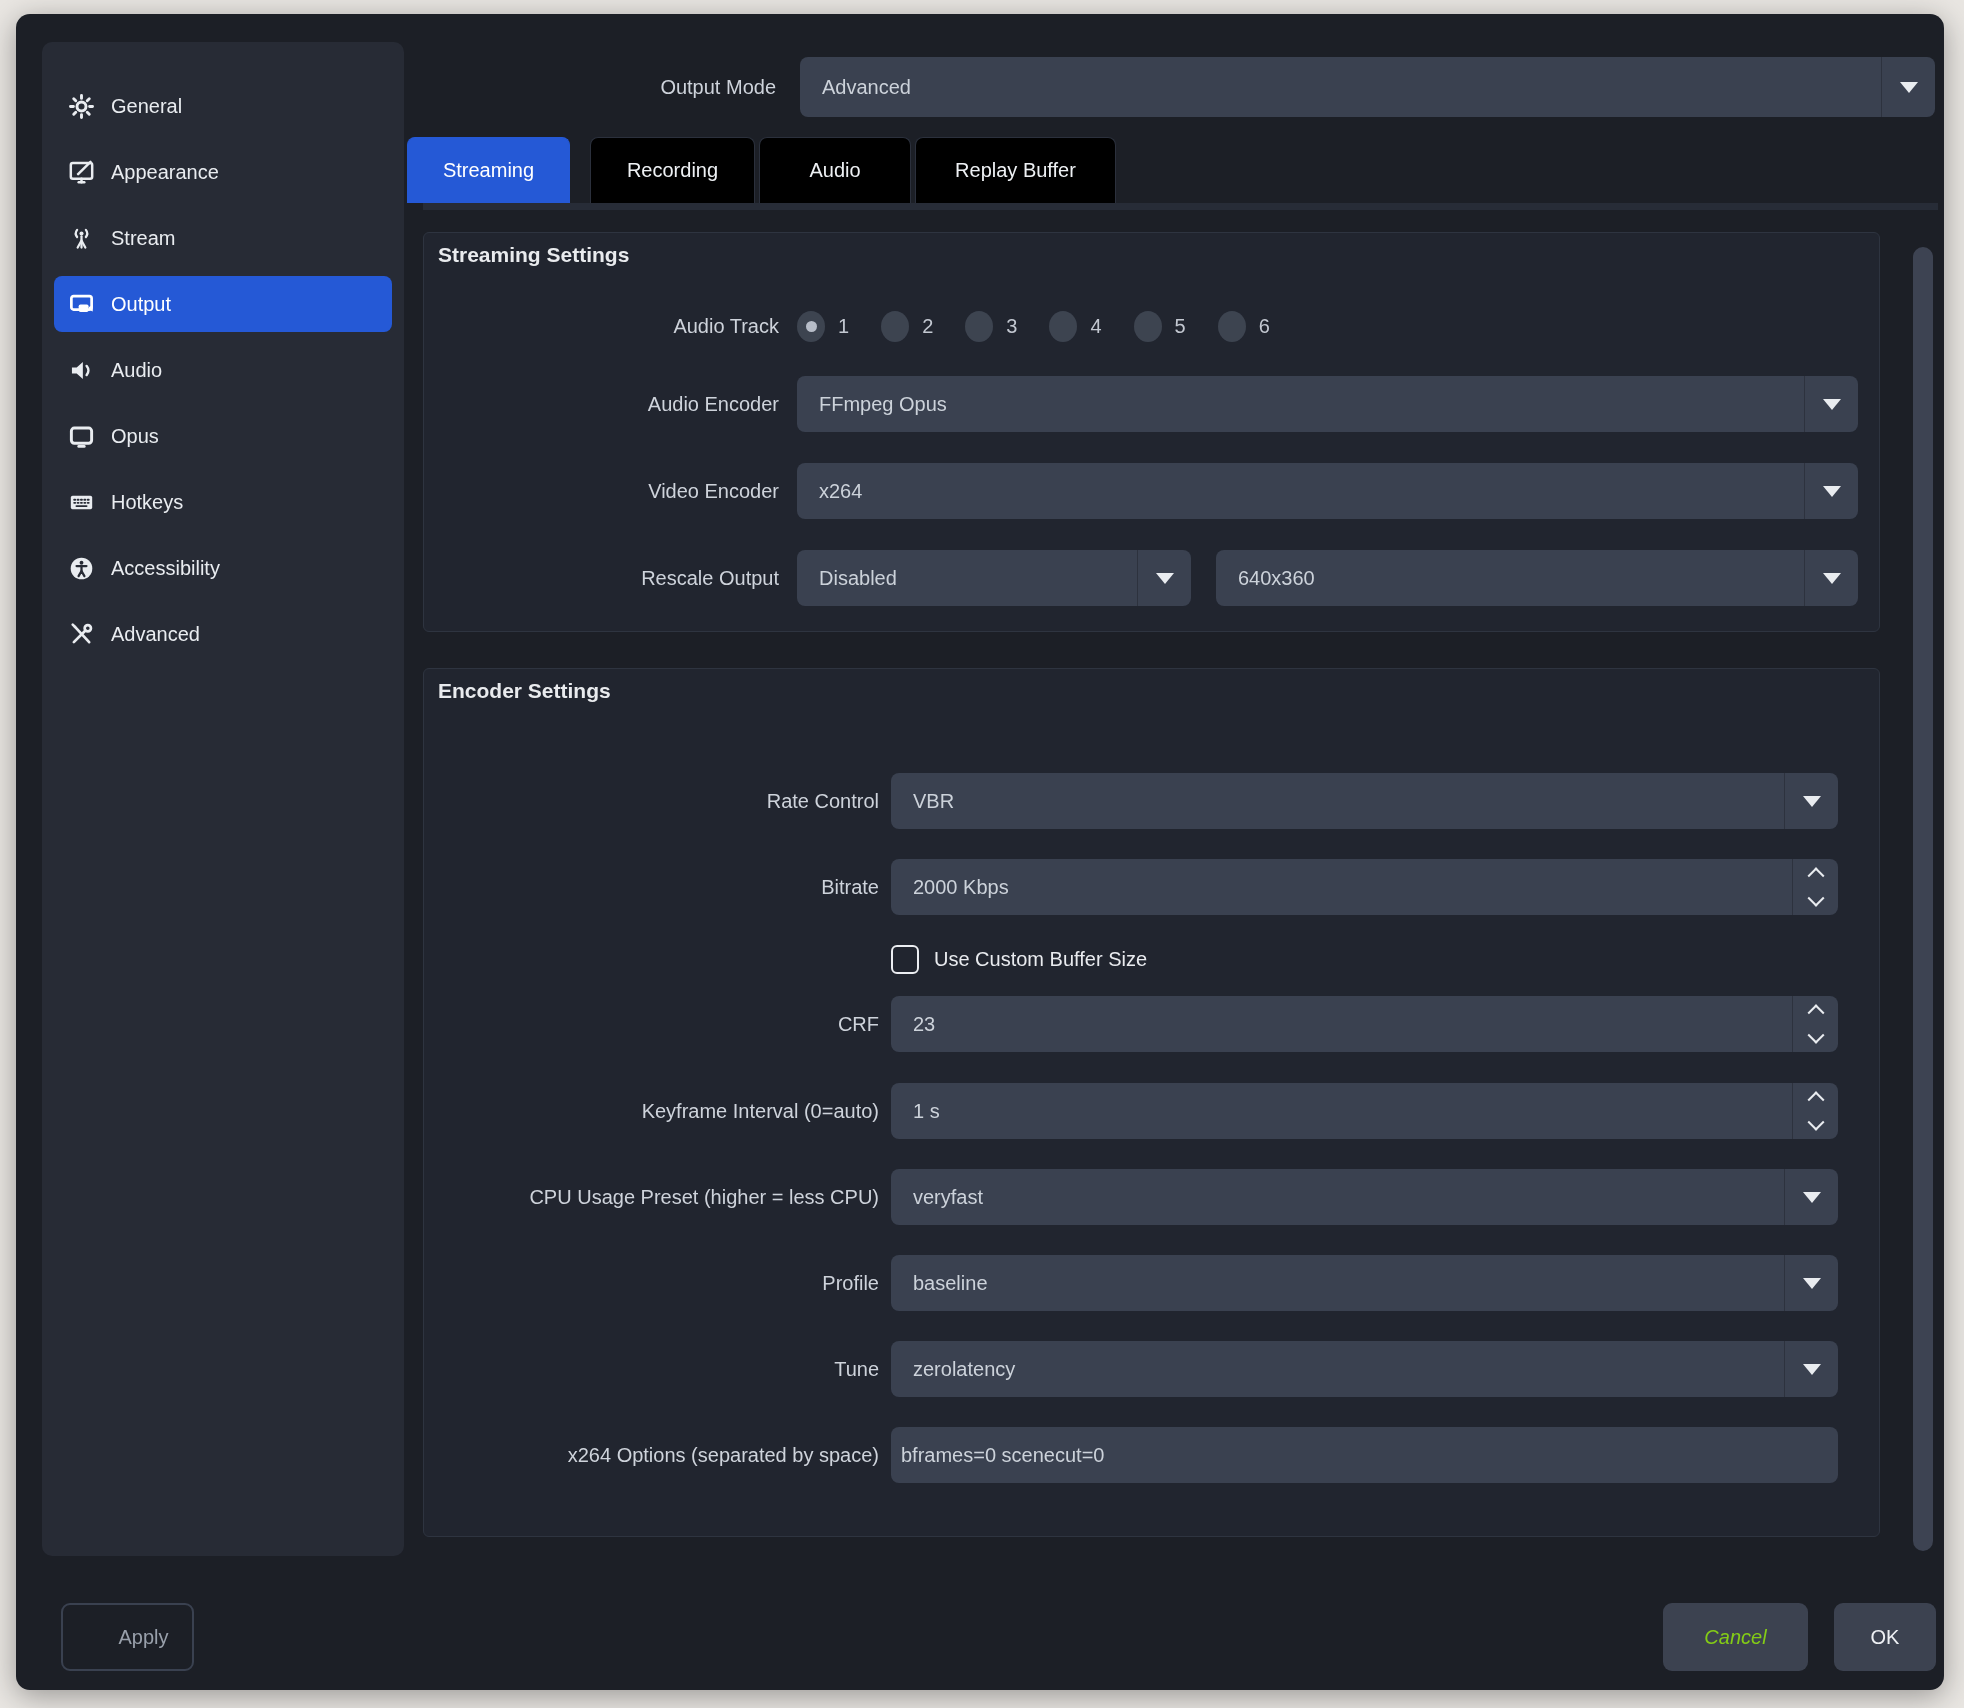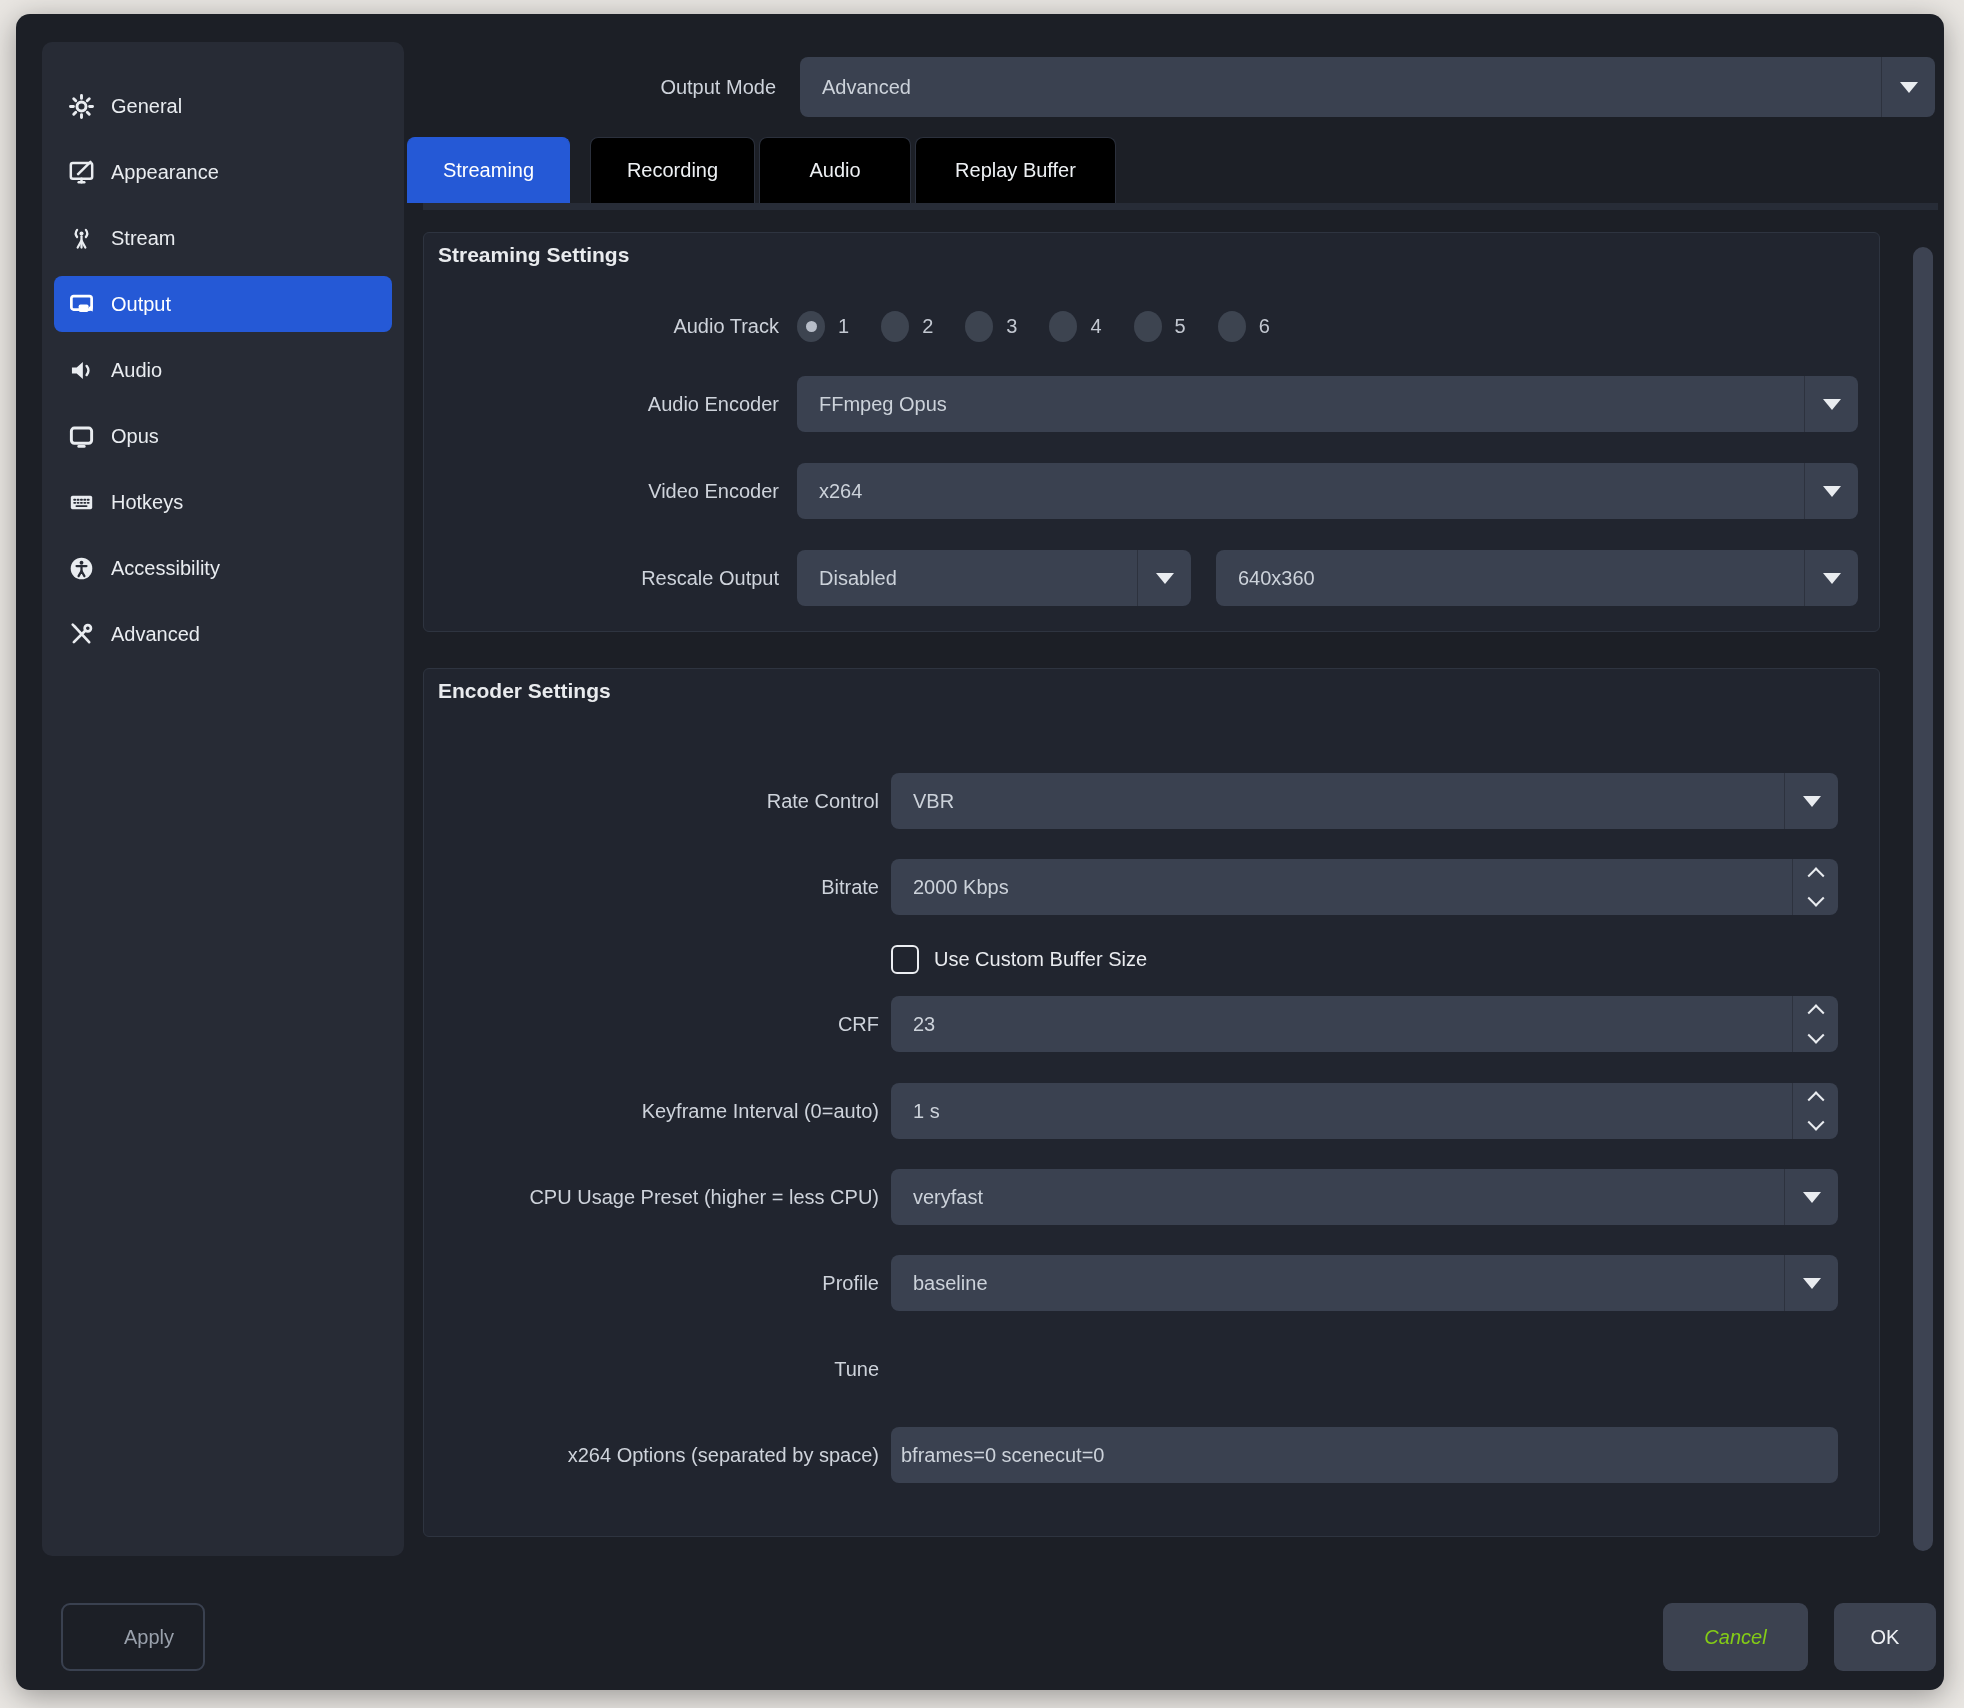--- a/index.html
+++ b/index.html
@@ -102,21 +102,21 @@
   .tinput { background:var(--field-bg,#3a4150); border-radius:8px; font-size:20px; color:#ccd2da;
             display:flex; align-items:center; padding-left:10px; }
 
   
   .scroll-thumb { position:absolute; left:1897px; top:233px; width:20px; height:1304px;
                   background:#3d4352; border-radius:10px; }
 
   
   .btn { position:absolute; top:1589px; height:68px; border-radius:9px; font-size:20px;
          display:flex; align-items:center; justify-content:center; cursor:default; }
-  .btn-apply { left:45px; width:144px; background:transparent; border:2px solid #3a4150; color:#99a0ab;padding-left:32px; }
+  .btn-apply { left:45px; width:133px; background:transparent; border:2px solid #3a4150; color:#99a0ab;padding-left:32px; }
   .btn-cancel { left:1647px; width:145px; background:#3c4250; color:#84cc16;font-style:italic; }
   .btn-ok { left:1818px; width:102px; background:#3c4250; color:#eef0f4; }
 </style>
 </head>
 <body>
 
 <div class="screen">
   <div class="window">
 
     <nav class="sidebar">
@@ -401,20 +401,26 @@
         <div class="combo e-ctl">
           <div class="val">baseline</div>
           <div class="arrow">
               <span class="tri"></span>
             </div>
         </div>
       </div>
 
       <div class="row" style="top:672px;">
         <div class="rlabel e-label">Tune</div>
+        <div class="combo e-ctl">
+          <div class="val">zerolatency</div>
+          <div class="arrow">
+              <span class="tri"></span>
+            </div>
+        </div>
       </div>
 
       <div class="row" style="top:758px;">
         <div class="rlabel e-label">x264 Options (separated by space)</div>
         <div class="tinput e-ctl">bframes=0 scenecut=0</div>
       </div>
     </section>
 
     <div class="scroll-thumb"></div>
 

